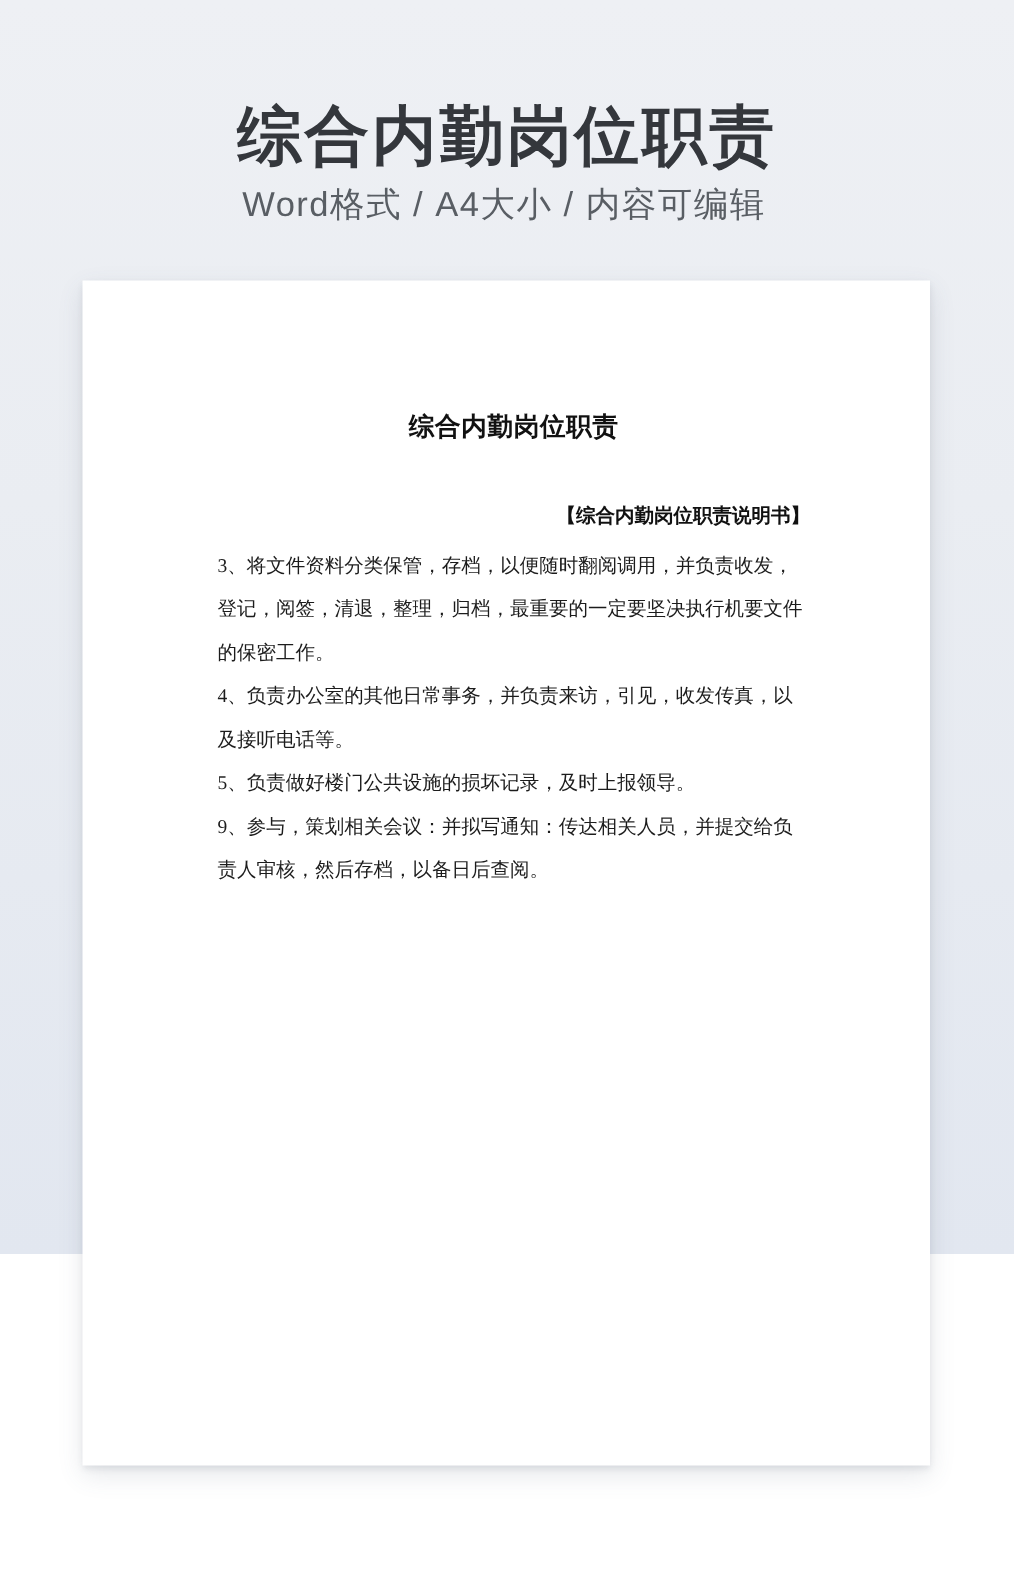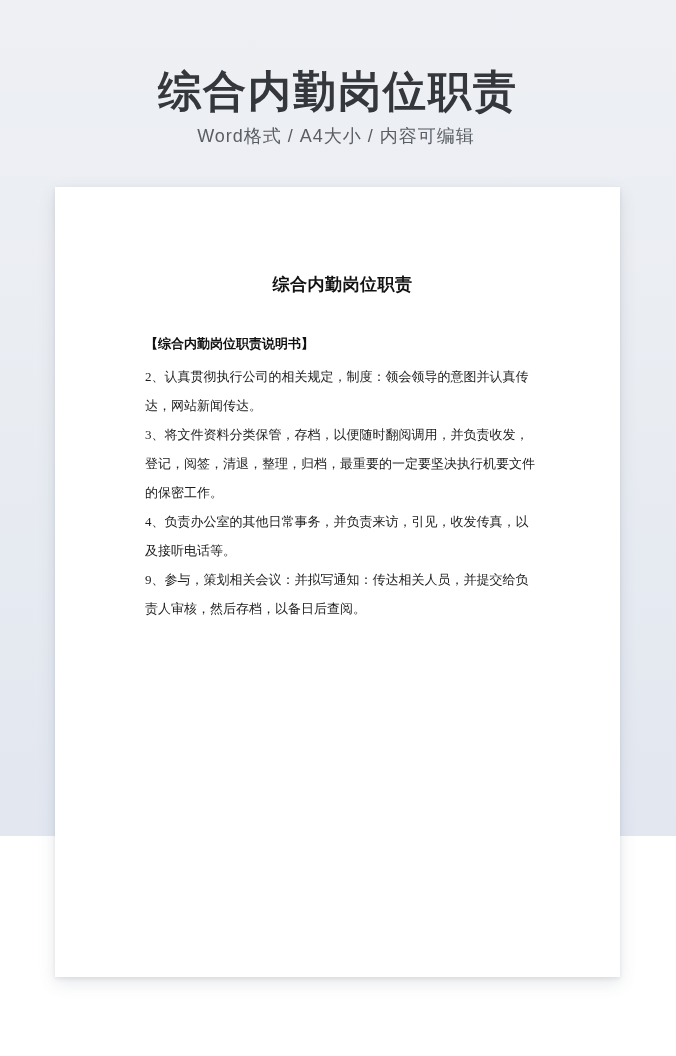--- a/index.html
+++ b/index.html
@@ -28,21 +28,21 @@
     margin: 0;
     padding-top: 68px;
     font-size: 43px;
     line-height: 46px;
     font-weight: bold;
     letter-spacing: 2px;
     color: #34373c;
   }
   .hero-subtitle {
     margin: 8px 4px 0 0;
-    font-size: 18px;
+    font-size: 23px;
     line-height: 28px;
     font-weight: normal;
     letter-spacing: 1px;
     color: #595e64;
   }
   
   .paper {
     position: absolute;
     left: 55px;
     top: 187px;
@@ -65,20 +65,21 @@
     font-family: "Liberation Sans", sans-serif;
     color: #111111;
   }
   .doc-section {
     margin-top: 29px;
     font-size: 13px;
     line-height: 29px;
     font-weight: bold;
     font-family: "Liberation Serif", serif;
     color: #111111;
+    text-align: right;
   }
   .doc-body {
     margin-top: 4px;
     width: 400px;
     font-size: 13px;
     line-height: 29px;
     font-family: "Liberation Serif", serif;
     color: #1c1c1c;
   }
   .doc-paragraph {
@@ -93,25 +94,24 @@
 
   <header class="hero">
     <h1 class="hero-title">综合内勤岗位职责</h1>
     <p class="hero-subtitle">Word格式 / A4大小 / 内容可编辑</p>
   </header>
 
   <section class="paper">
     <h2 class="doc-title">综合内勤岗位职责</h2>
     <div class="doc-section">【综合内勤岗位职责说明书】</div>
     <div class="doc-body">
-        <div class="doc-paragraph">2、认真贯彻执行公司的相关规定，制度：领会领导的意图并认真传
-达，网站新闻传达。</div>
         <div class="doc-paragraph">3、将文件资料分类保管，存档，以便随时翻阅调用，并负责收发，
 登记，阅签，清退，整理，归档，最重要的一定要坚决执行机要文件
 的保密工作。</div>
         <div class="doc-paragraph">4、负责办公室的其他日常事务，并负责来访，引见，收发传真，以
 及接听电话等。</div>
+        <div class="doc-paragraph">5、负责做好楼门公共设施的损坏记录，及时上报领导。</div>
         <div class="doc-paragraph">9、参与，策划相关会议：并拟写通知：传达相关人员，并提交给负
 责人审核，然后存档，以备日后查阅。</div>
       </div>
   </section>
 
 </div>
 
 </body></html>

